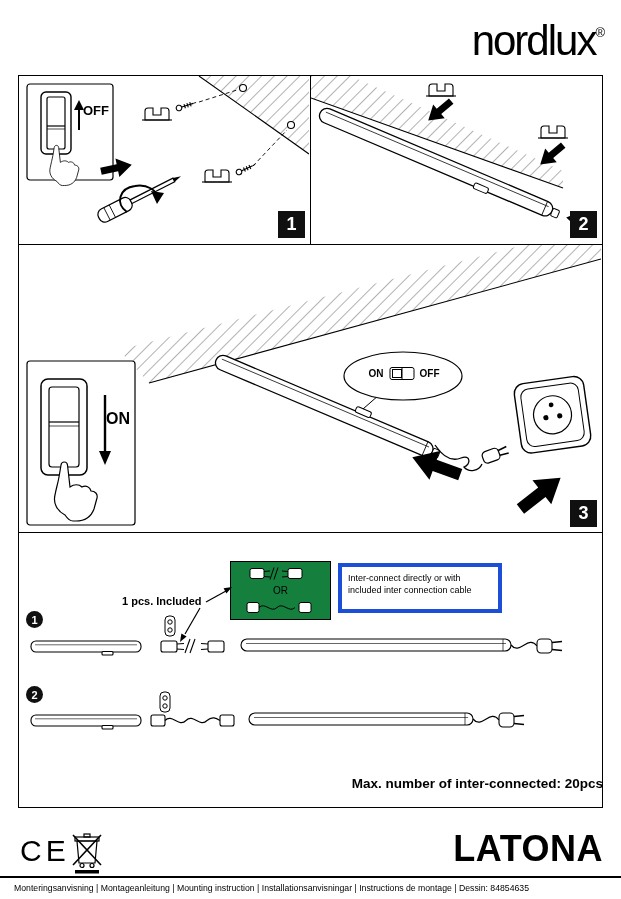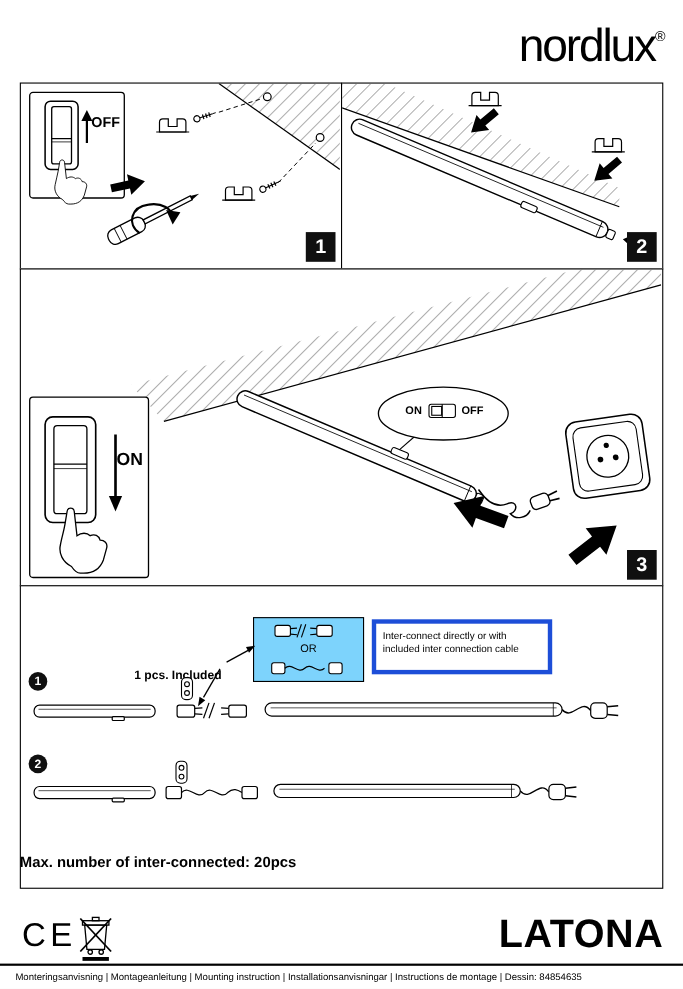--- a/index.html
+++ b/index.html
@@ -13,25 +13,25 @@
   .step-badge{position:absolute;width:27px;height:27px;background:#101010;color:#fff;
         font-weight:bold;font-size:18px;display:flex;align-items:center;justify-content:center;}
   .num-circle{position:absolute;width:17px;height:17px;border-radius:50%;background:#101010;
         color:#fff;font-weight:bold;font-size:11px;display:flex;align-items:center;justify-content:center;}
   .off-label{position:absolute;font-weight:bold;font-size:13px;}
   .on-label{position:absolute;font-weight:bold;font-size:16px;}
   .callout-row{position:absolute;display:flex;align-items:center;justify-content:center;gap:5px;
         font-weight:bold;font-size:10px;}
   .or-box{position:absolute;border:1px solid #000;display:flex;flex-direction:column;
         align-items:center;justify-content:space-between;padding:4px 0;box-sizing:border-box;
-        font-size:10px;background:#7dd3fc;}
+        font-size:10px;background:#15803d;}
   .note-box{position:absolute;border:4px solid #1d4ed8;font-size:9px;line-height:1.35;
         padding:5px 6px;box-sizing:border-box;background:#fff;}
   .included-label{position:absolute;font-weight:bold;font-size:11px;}
-  .max-note{position:absolute;text-align:left;font-weight:bold;font-size:13.5px;}
+  .max-note{position:absolute;text-align:right;font-weight:bold;font-size:13.5px;}
   .product-name{position:absolute;right:18px;top:828px;font-weight:bold;font-size:36px;letter-spacing:.5px;}
   .ce-mark{position:absolute;left:20px;top:834px;font-size:30px;letter-spacing:4px;}
   .divider{position:absolute;left:0;top:876px;width:621px;height:2px;background:#000;}
   .footer-line{position:absolute;left:14px;top:883px;font-size:8.7px;white-space:nowrap;}
   svg{display:block;}
 </style>
 </head>
 <body>
 
 <div class="page">
@@ -265,21 +265,21 @@
         <path d="M13,7.5 C19,1.5 25,13.5 31,7.5 C37,1.5 43,13.5 49,7.5" fill="none"></path>
         <rect x="53" y="2.5" width="12" height="10" rx="2"></rect>
       </g>
     </svg>
   </div>
 
   <div class="note-box" style="left:338px;top:563px;width:164px;height:50px;">
     <span>Inter-connect directly or with included inter connection cable</span>
   </div>
 
-  <span class="included-label" style="left:122px;top:608px;">1 pcs. Included</span>
+  <span class="included-label" style="left:122px;top:595px;">1 pcs. Included</span>
   <svg class="abs" style="left:170px;top:580px;" width="80" height="68" viewBox="0 0 80 68">
     <g stroke="#000" stroke-width="1.2">
       <line x1="36" y1="22" x2="56" y2="11"></line>
       <polygon points="62,7 56.4,13.4 53.6,8.2" fill="#000" stroke="none"></polygon>
       <line x1="30" y1="28" x2="15" y2="54"></line>
       <polygon points="10,62 16.6,56.5 11.4,53.5" fill="#000" stroke="none"></polygon>
     </g>
   </svg>
 
   <div class="num-circle" style="left:26px;top:611px;">1</div>

